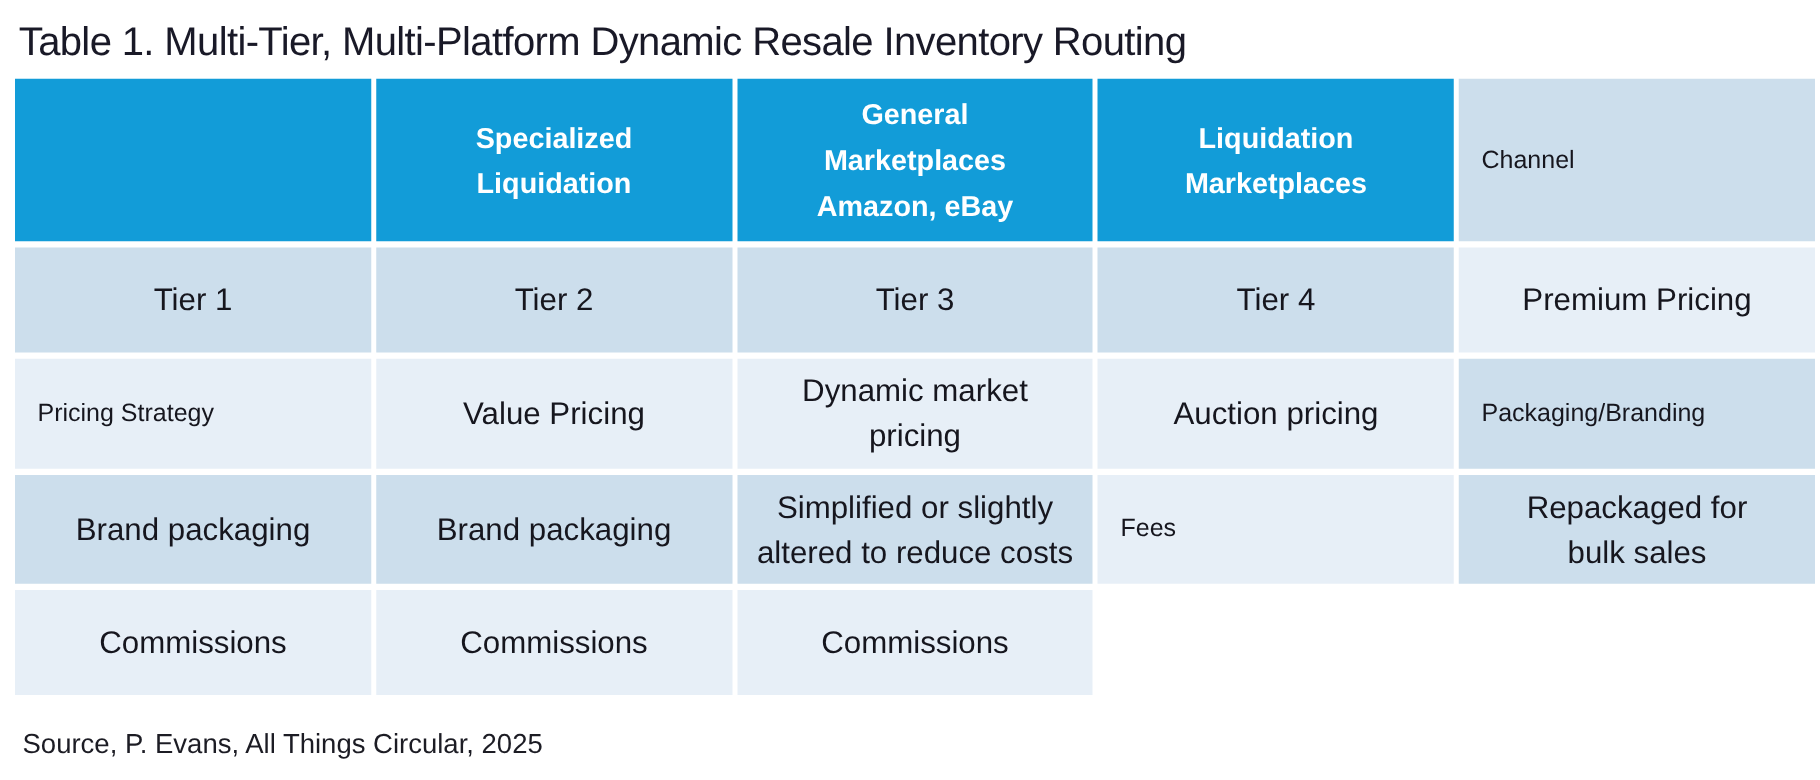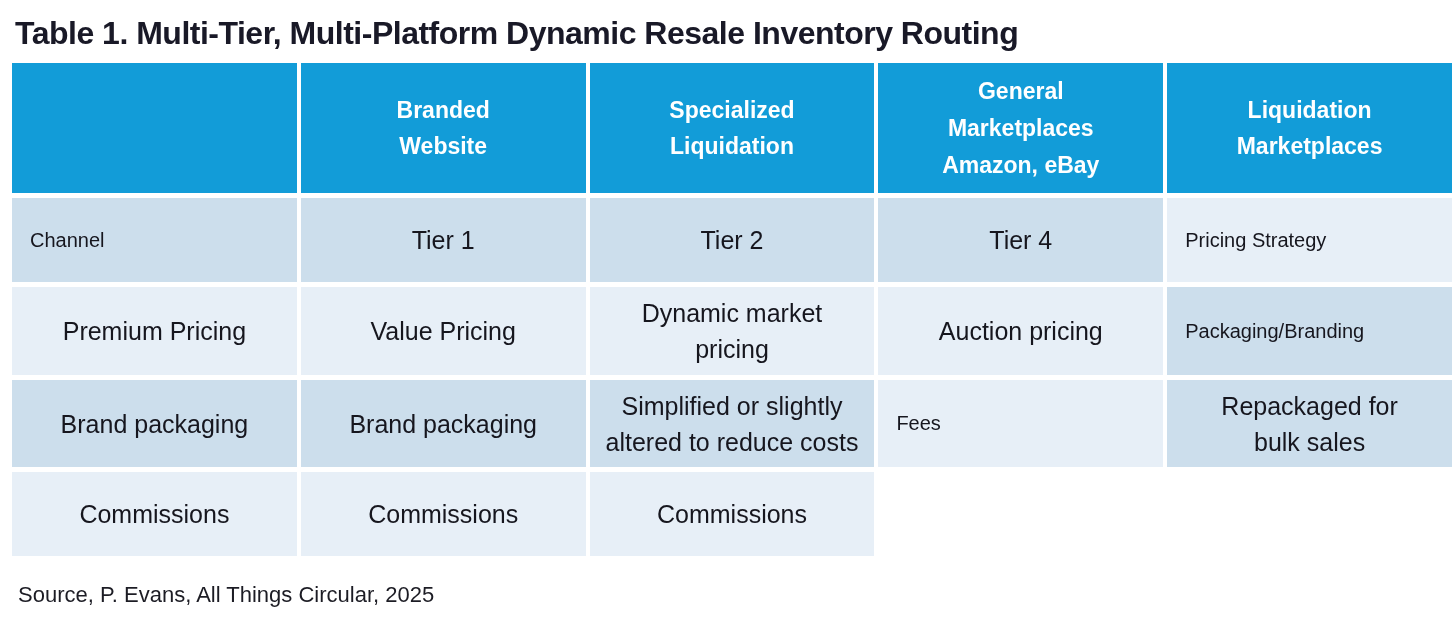--- a/index.html
+++ b/index.html
@@ -11,21 +11,21 @@
   .page {
     width: 1456px;
     height: 624px;
     background: #ffffff;
     box-sizing: border-box;
     overflow: hidden;
   }
   .page-title {
     margin: 14px 0 0 15px;
     font-size: 32px;
-    font-weight: 700;
+    font-weight: 400;
     letter-spacing: -0.5px;
     color: #191927;
     line-height: 1.2;
   }
   .routing-table {
     display: grid;
     grid-template-columns: repeat(5, 1fr);
     grid-template-rows: 130px 84px 88px 87px 84px;
     column-gap: 4px;
     row-gap: 5px;
@@ -68,37 +68,36 @@
 </head>
 <body>
 
 <div class="page">
 
   <h1 class="page-title">Table 1. Multi-Tier, Multi-Platform Dynamic Resale Inventory Routing</h1>
 
   <div class="routing-table">
 
     <div class="cell th"></div>
-    <div class="cell th">Branded
-Website</div>
     <div class="cell th">Specialized
 Liquidation</div>
     <div class="cell th">General
 Marketplaces
 Amazon, eBay</div>
     <div class="cell th">Liquidation
 Marketplaces</div>
 
     <div class="cell row-dark row-label">Channel</div>
     <div class="cell row-dark">Tier 1</div>
     <div class="cell row-dark">Tier 2</div>
+    <div class="cell row-dark">Tier 3</div>
     <div class="cell row-dark">Tier 4</div>
 
+    <div class="cell row-light">Premium Pricing</div>
     <div class="cell row-light row-label">Pricing Strategy</div>
-    <div class="cell row-light">Premium Pricing</div>
     <div class="cell row-light">Value Pricing</div>
     <div class="cell row-light">Dynamic market pricing</div>
     <div class="cell row-light">Auction pricing</div>
 
     <div class="cell row-dark row-label">Packaging/Branding</div>
     <div class="cell row-dark">Brand packaging</div>
     <div class="cell row-dark">Brand packaging</div>
     <div class="cell row-dark">Simplified or slightly
 altered to reduce costs</div>
     <div class="cell row-light row-label">Fees</div>

